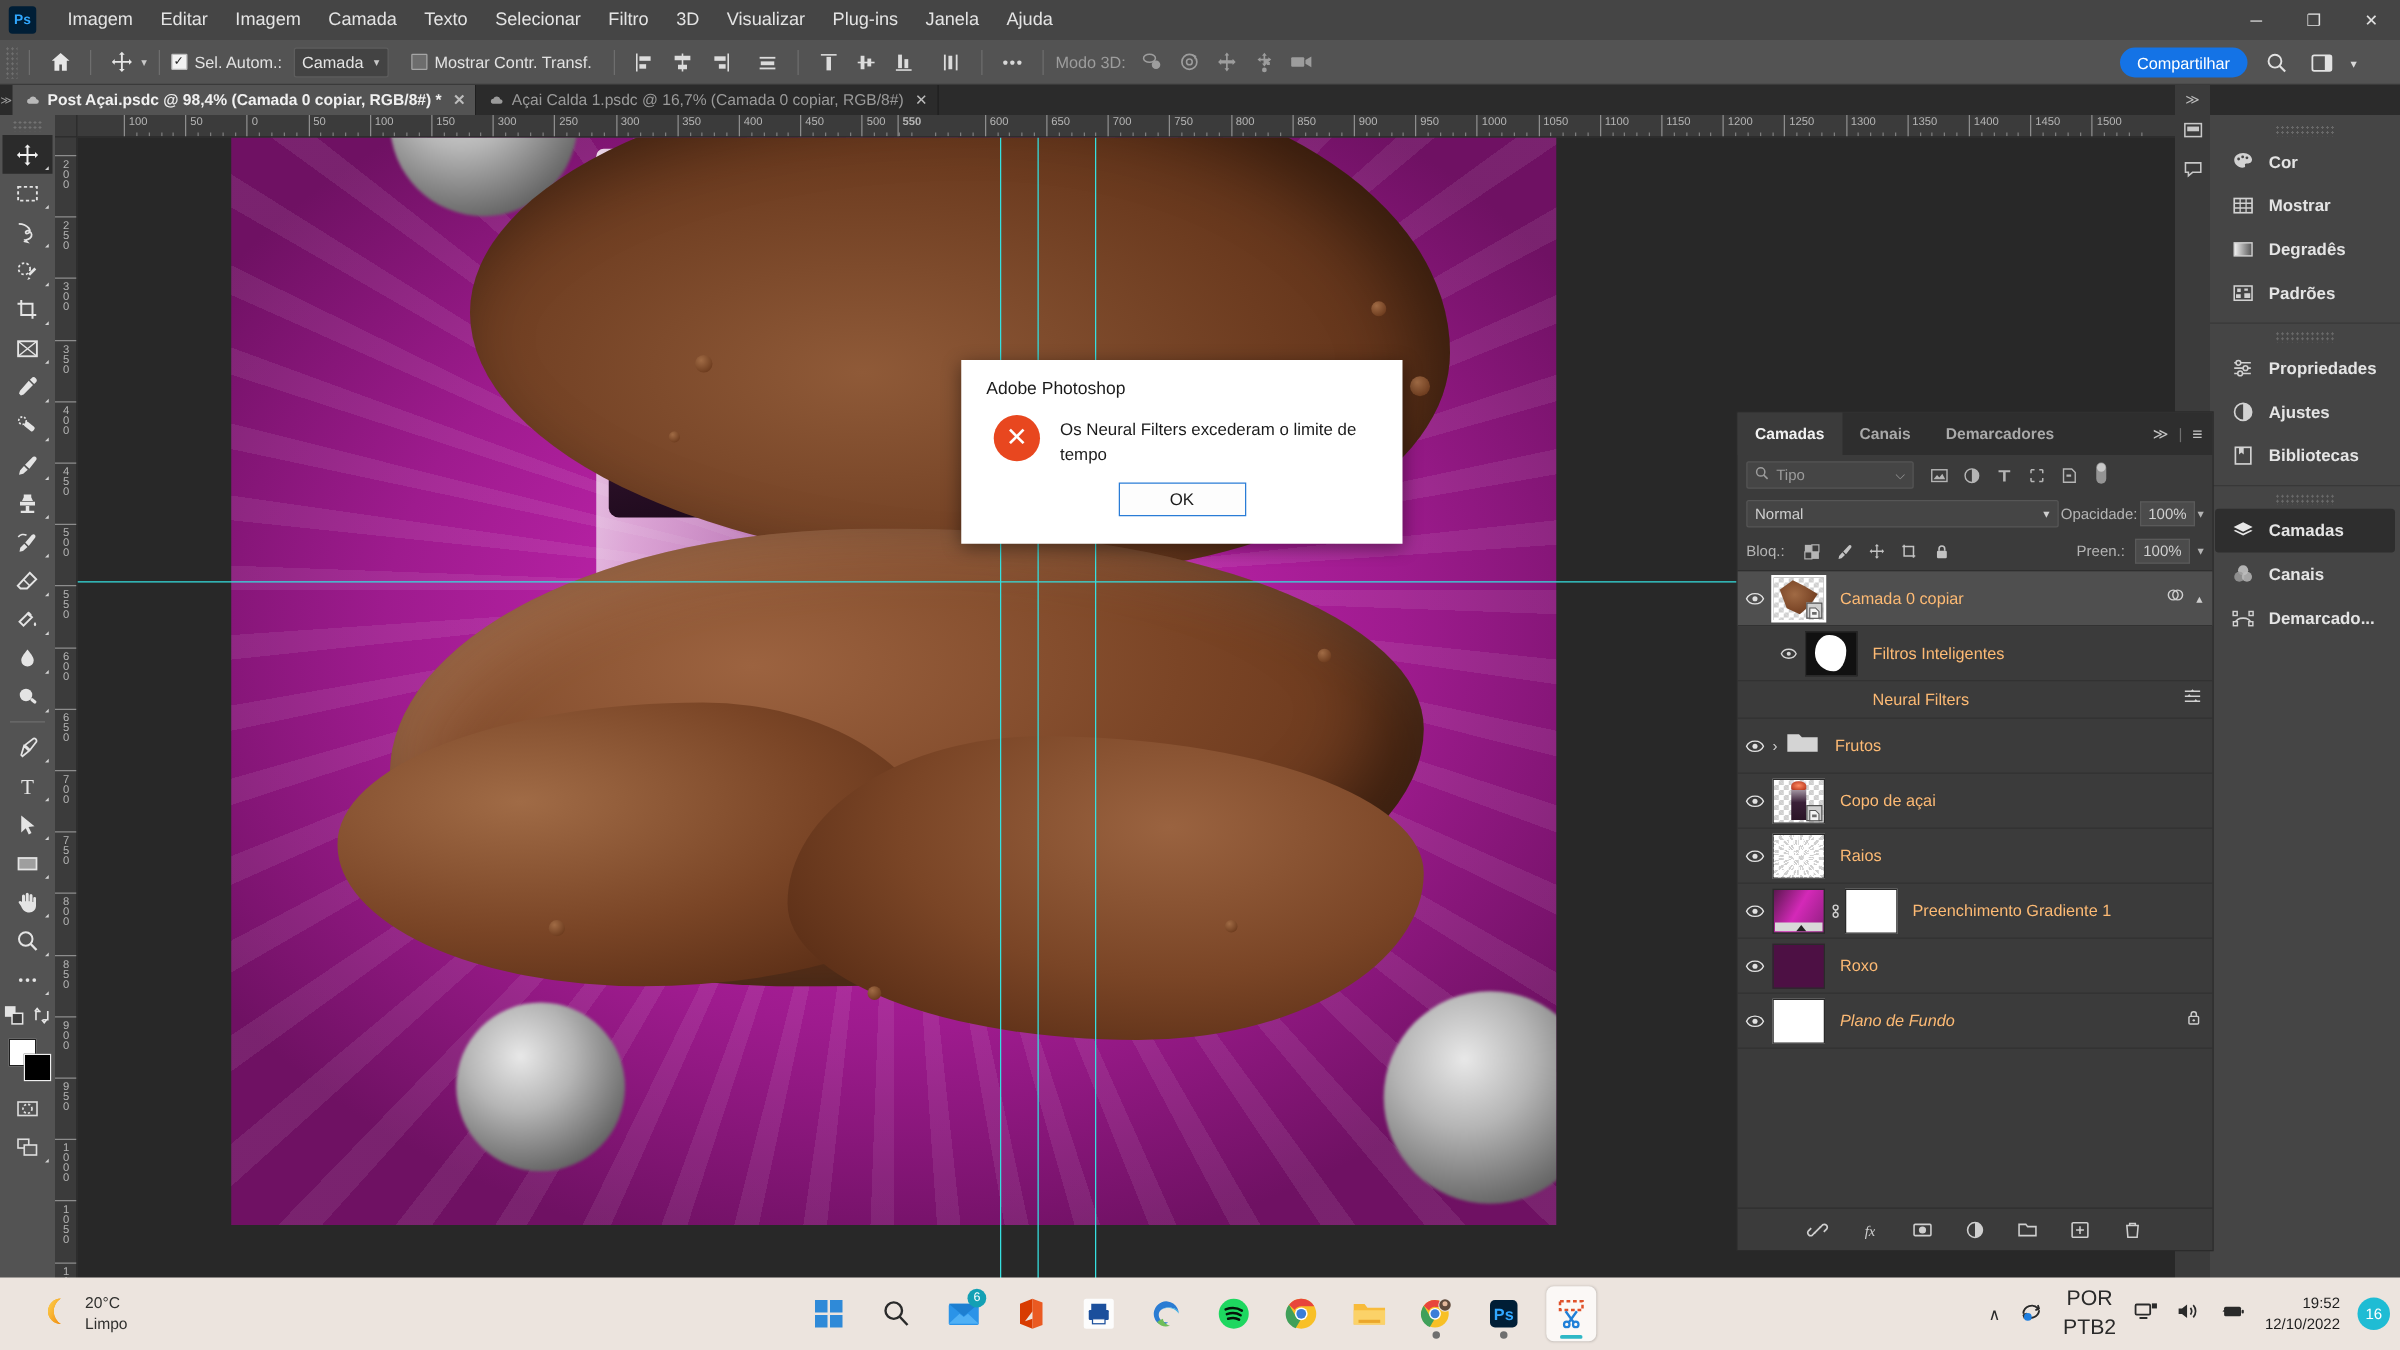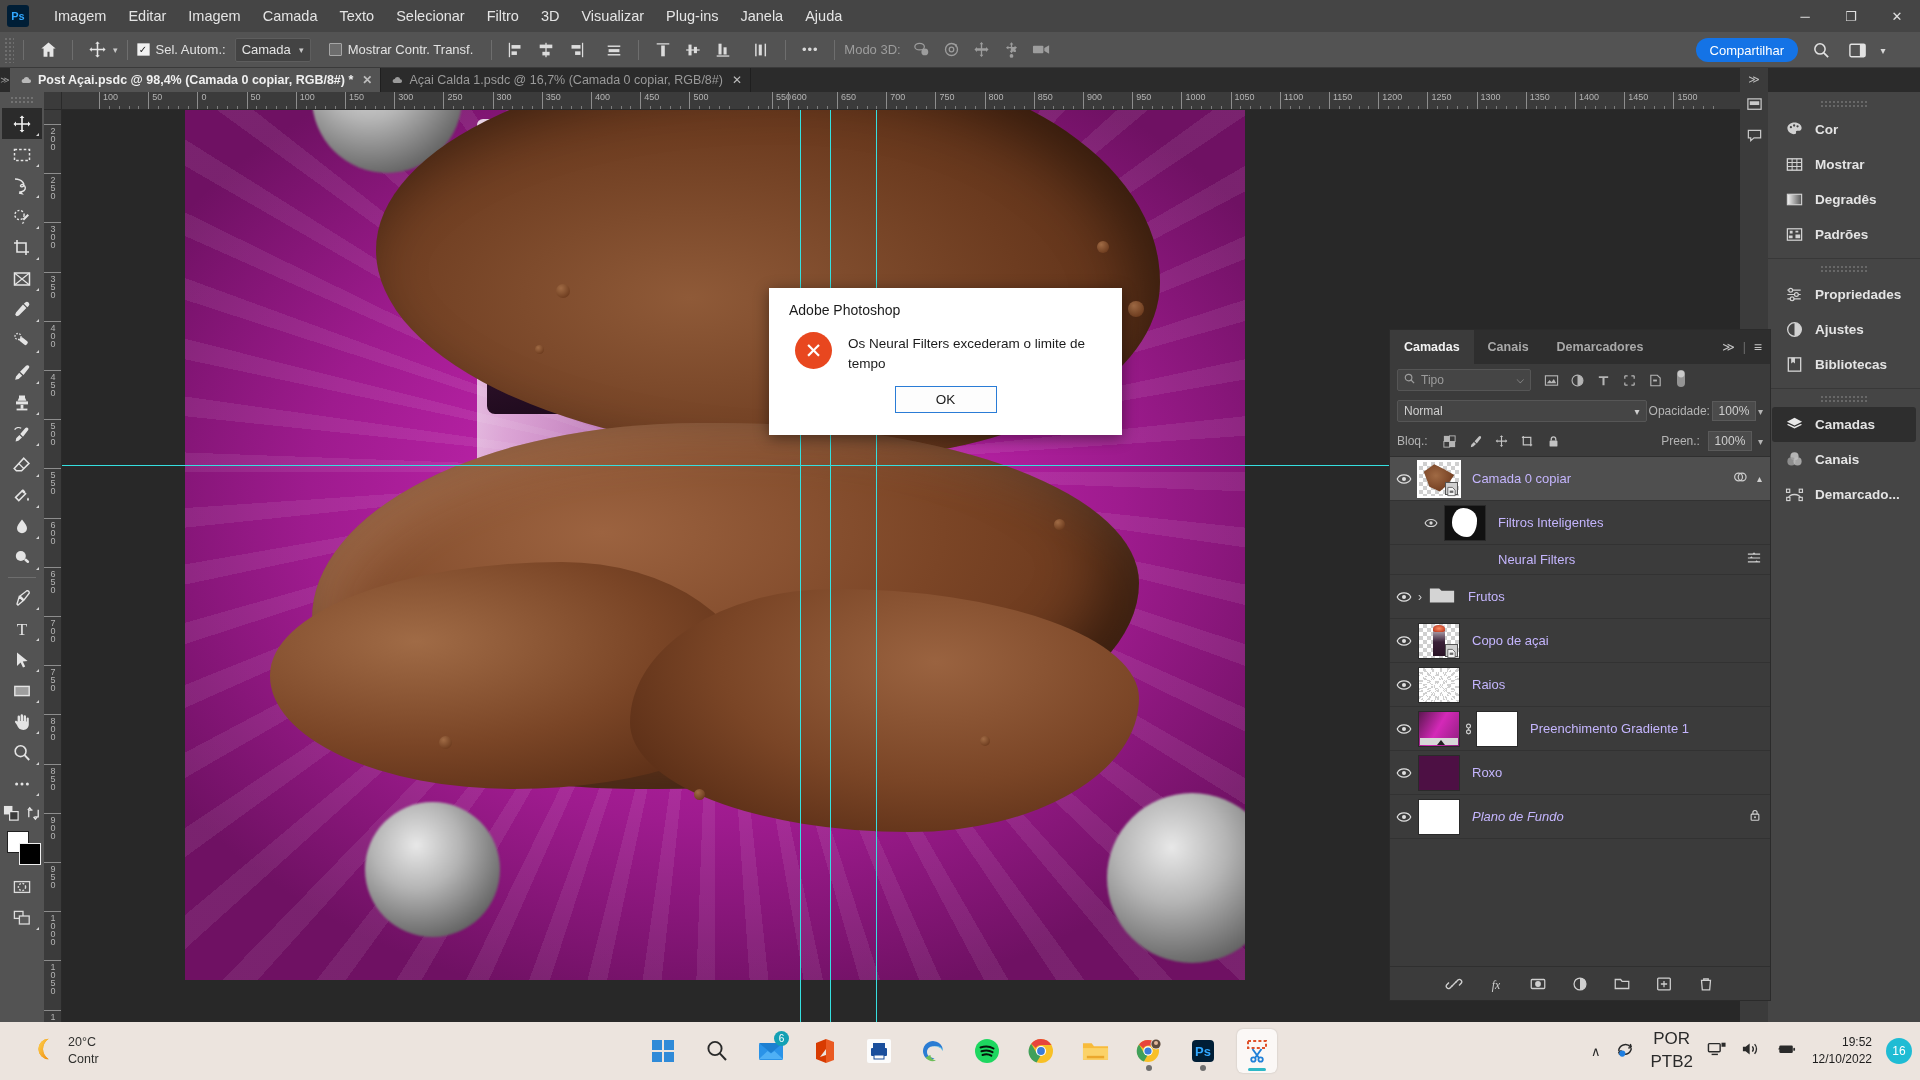--- a/index.html
+++ b/index.html
@@ -259,21 +259,21 @@
       linear-gradient(45deg, #cfcfcf 25%, transparent 25%, transparent 75%, #cfcfcf 75%);
     background-size: 8px 8px; background-position: 0 0, 4px 4px;
     border: 1px solid #2a2a2a; position: relative; flex: 0 0 42px;
   }
   .thumb.sel-outline { outline: 2px solid #fff; outline-offset: -1px; }
   .thumb-inner { position: absolute; inset: 0; }
   .smart-badge {
     position: absolute; right: 1px; bottom: 1px; width: 13px; height: 13px;
     background: #cfcfcf; border: 1px solid #555;
   }
-  .lname { font-size: 13px; color: #c4b5fd; margin-left: 12px; white-space: nowrap; }
+  .lname { font-size: 13px; color: #fdba74; margin-left: 12px; white-space: nowrap; }
   .lname.italic { font-style: italic; }
   .mask-thumb { width: 42px; height: 36px; background: #fff; border: 1px solid #2a2a2a; flex: 0 0 42px; }
   .link-ico { width: 16px; display: flex; align-items: center; justify-content: center; color: #cfcfcf; font-size: 11px; }
   .rowright { position: absolute; right: 8px; display: flex; align-items: center; gap: 9px; color: #cfcfcf; }
   .lp-bottom {
     height: 34px; border-top: 1px solid #2f2f2f; display: flex; align-items: center;
     justify-content: center; gap: 22px;
   }
   .lpb { width: 20px; height: 20px; display: flex; align-items: center; justify-content: center; }
 
@@ -775,21 +775,21 @@
         <div class="rtick" style="left: 578.2px;">450</div>
         <div class="rtick-minor" style="left: 588.04px;"></div>
         <div class="rtick-minor" style="left: 597.88px;"></div>
         <div class="rtick-minor" style="left: 607.72px;"></div>
         <div class="rtick-minor" style="left: 617.56px;"></div>
         <div class="rtick" style="left: 627.4px;">500</div>
         <div class="rtick-minor" style="left: 637.24px;"></div>
         <div class="rtick-minor" style="left: 647.08px;"></div>
         <div class="rtick-minor" style="left: 656.92px;"></div>
         <div class="rtick-minor" style="left: 666.76px;"></div>
-        <div class="rtick" style="left: 710px;">550</div>
+        <div class="rtick" style="left: 656px; font-weight: bold;">550</div>
         <div class="rtick-minor" style="left: 686.44px;"></div>
         <div class="rtick-minor" style="left: 696.28px;"></div>
         <div class="rtick-minor" style="left: 706.12px;"></div>
         <div class="rtick-minor" style="left: 715.96px;"></div>
         <div class="rtick" style="left: 725.8px;">600</div>
         <div class="rtick-minor" style="left: 735.64px;"></div>
         <div class="rtick-minor" style="left: 745.48px;"></div>
         <div class="rtick-minor" style="left: 755.32px;"></div>
         <div class="rtick-minor" style="left: 765.16px;"></div>
         <div class="rtick" style="left: 775px;">650</div>
@@ -1481,21 +1481,21 @@
             <defs>
               <linearGradient id="mg" x1="0" y1="0" x2="1" y2="1">
                 <stop offset="0" stop-color="#ffd34d"></stop>
                 <stop offset="1" stop-color="#ef8c12"></stop>
               </linearGradient>
             </defs>
           </svg>
       </span>
       <div class="weather-txt">
         <div>20°C</div>
-        <div>Contr</div>
+        <div>Limpo</div>
       </div>
     </div>
 
     <div class="tb-center">
       <div class="tbicon">
         <svg width="24" height="24" viewBox="0 0 24 24">
             <rect x="1" y="1" width="10" height="10" fill="#2f8ad8"></rect>
             <rect x="13" y="1" width="10" height="10" fill="#2f8ad8"></rect>
             <rect x="1" y="13" width="10" height="10" fill="#2f8ad8"></rect>
             <rect x="13" y="13" width="10" height="10" fill="#2f8ad8"></rect>

